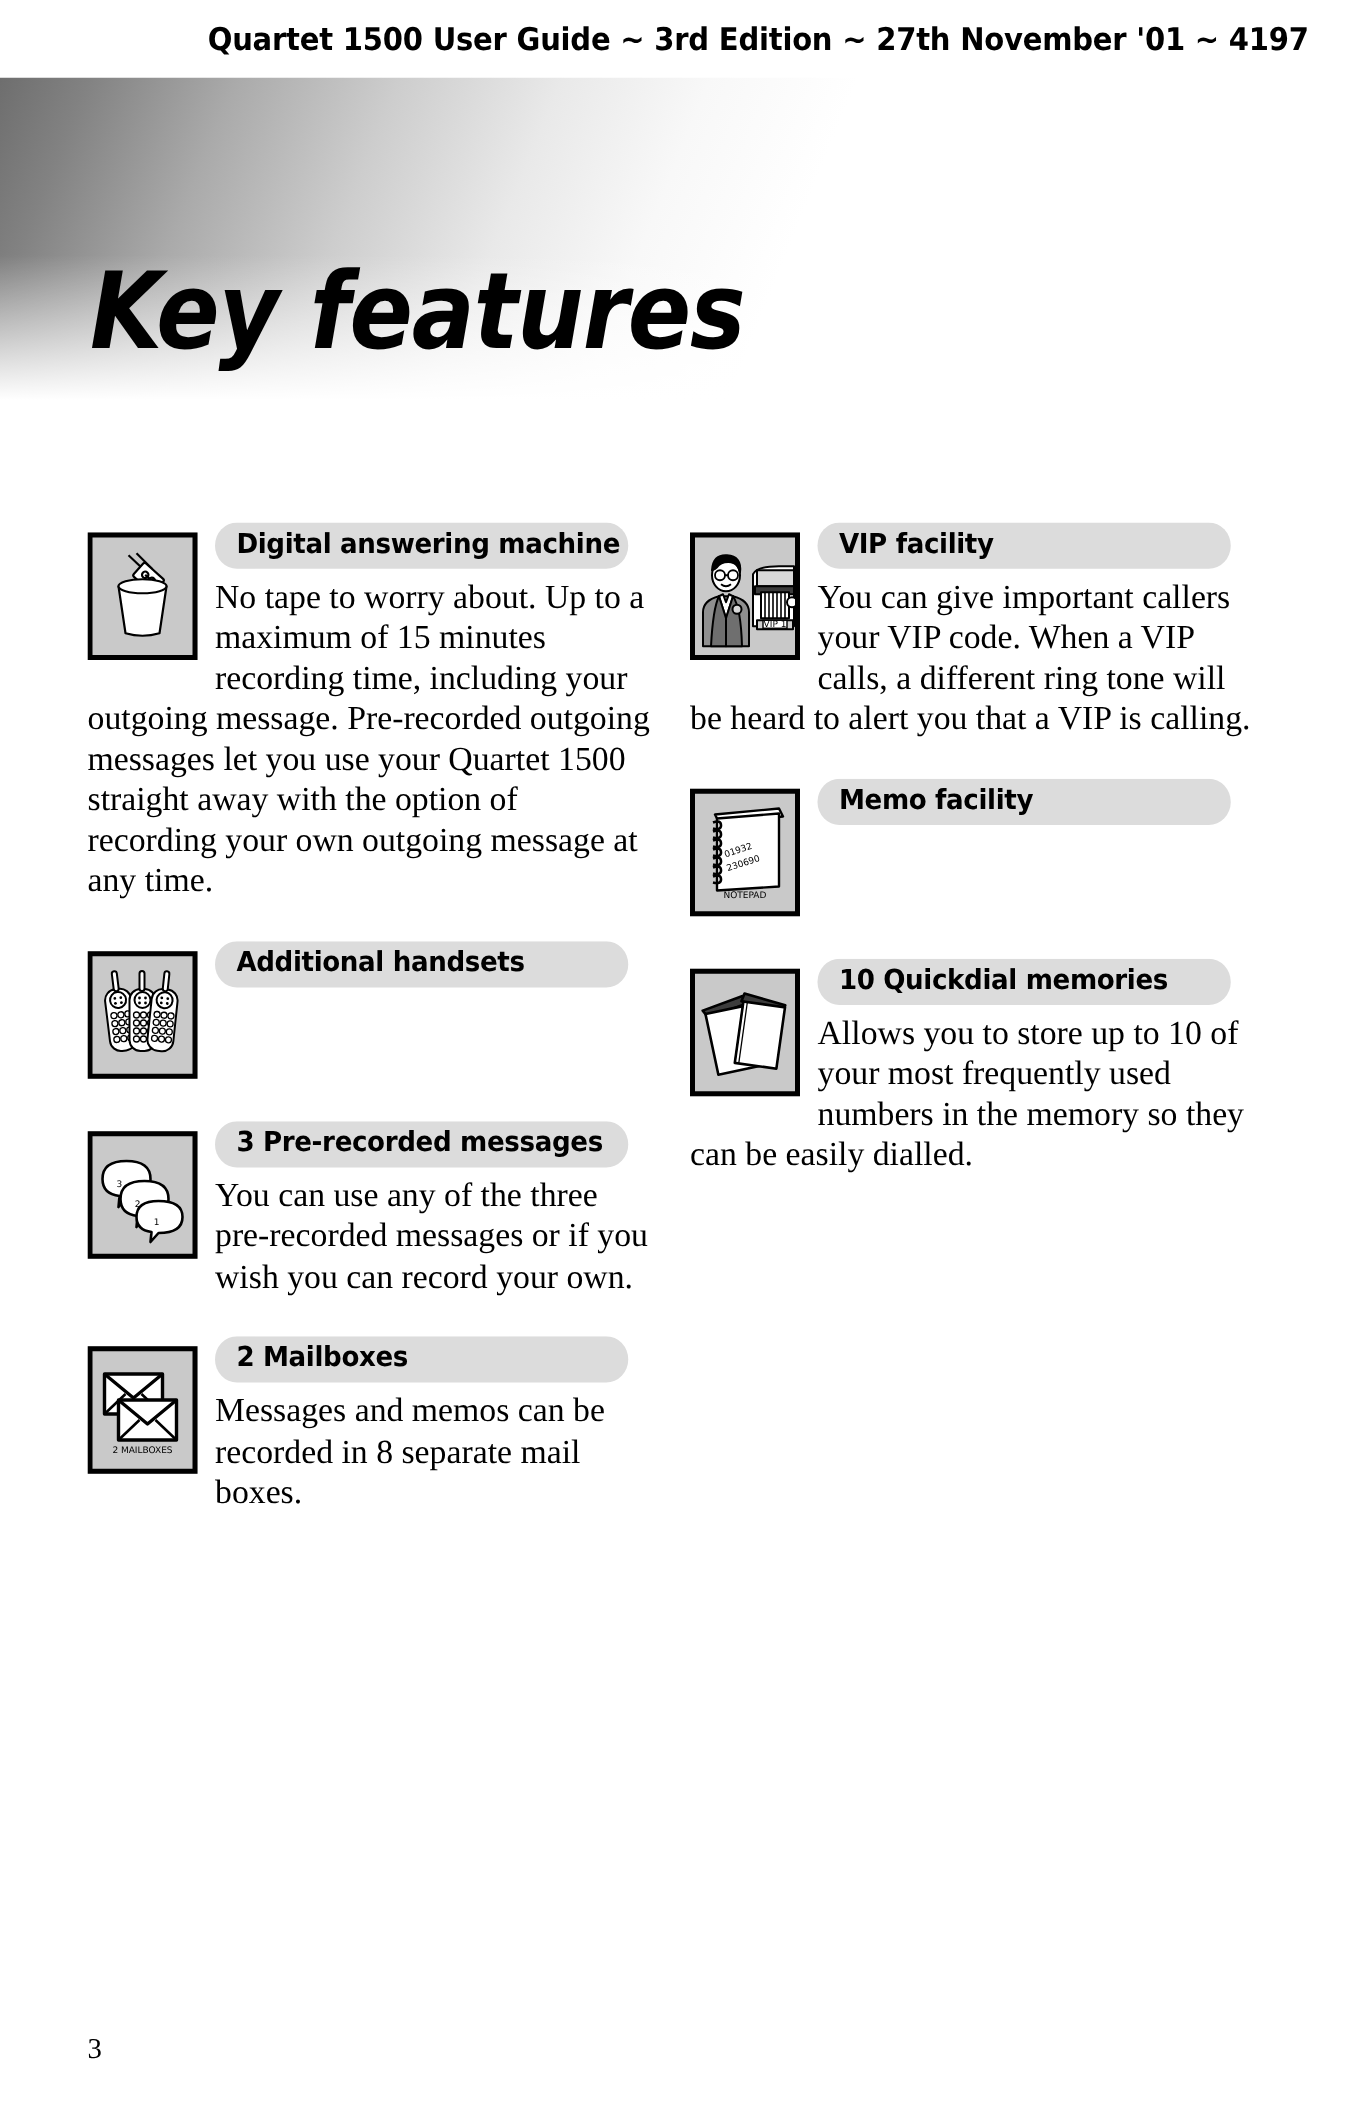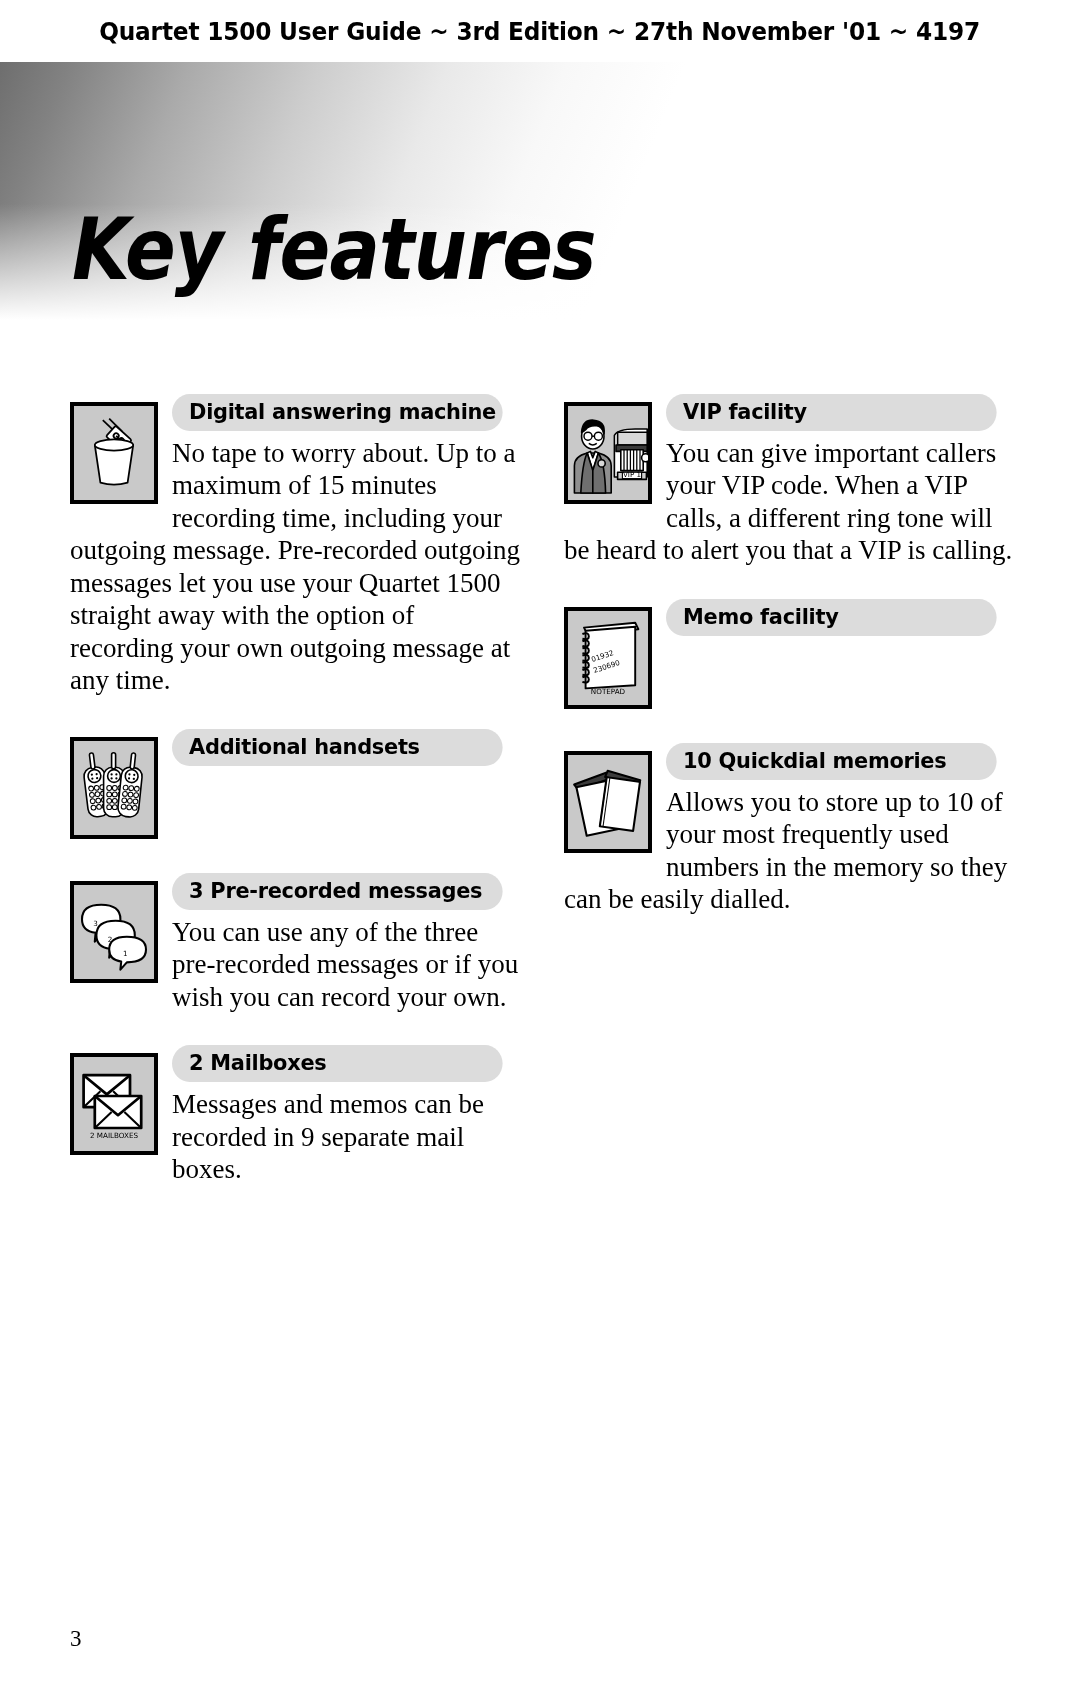--- a/index.html
+++ b/index.html
@@ -19,21 +19,21 @@
 
   
   .page-header {
     position: absolute;
     top: 0;
     left: 0;
     width: 1080px;
     height: 62px;
     display: flex;
     align-items: center;
-    justify-content: center;
+    justify-content: flex-end;
     z-index: 5;
   }
   .page-header-text {
     font-family: "DejaVu Sans", sans-serif;
     font-weight: 700;
     font-size: 25px;
     letter-spacing: -0.2px;
     transform: scaleX(0.93);
     white-space: nowrap;
     color: #000;
@@ -87,26 +87,26 @@
     letter-spacing: -1px;
     transform: scaleX(0.88);
     transform-origin: left center;
     color: #000;
     white-space: nowrap;
   }
 
   
   .columns {
     position: absolute;
-    top: 394px;
+    top: 418px;
     left: 0;
     width: 1080px;
     z-index: 3;
     display: flex;
-    gap: 16px;
+    gap: 4px;
   }
   .col {
     width: 450px;
   }
   .col-left  { margin-left: 70px; }
   .col-right { margin-left: 28px; }
 
   .feature {
     margin-bottom: 32px;
     overflow: hidden; 
@@ -317,21 +317,21 @@
             <path d="M12 14 L41 38 L70 14" fill="none"></path>
             <path d="M12 54 L33 34 M70 54 L49 34" fill="none" stroke-width="2.6"></path>
             <rect x="26" y="40" width="58" height="40"></rect>
             <path d="M26 40 L55 64 L84 40" fill="none"></path>
             <path d="M26 80 L47 60 M84 80 L63 60" fill="none" stroke-width="2.6"></path>
           </g>
           <text class="icon-caption" x="50" y="93" font-size="10" font-weight="700" font-family="'DejaVu Sans', sans-serif" fill="#000" text-anchor="middle">2 MAILBOXES</text>
         </svg>
       </div>
       <span class="feature-label">2 Mailboxes</span>
-      <p class="feature-text">Messages and memos can be recorded in 9 separate mail boxes.</p>
+      <p class="feature-text">Messages and memos can be recorded in 8 separate mail boxes.</p>
     </div>
 
   </div>
 
   <div class="col col-right">
 
     <div class="feature">
       <div class="icon-box">
         <svg viewBox="0 0 100 100">
 

